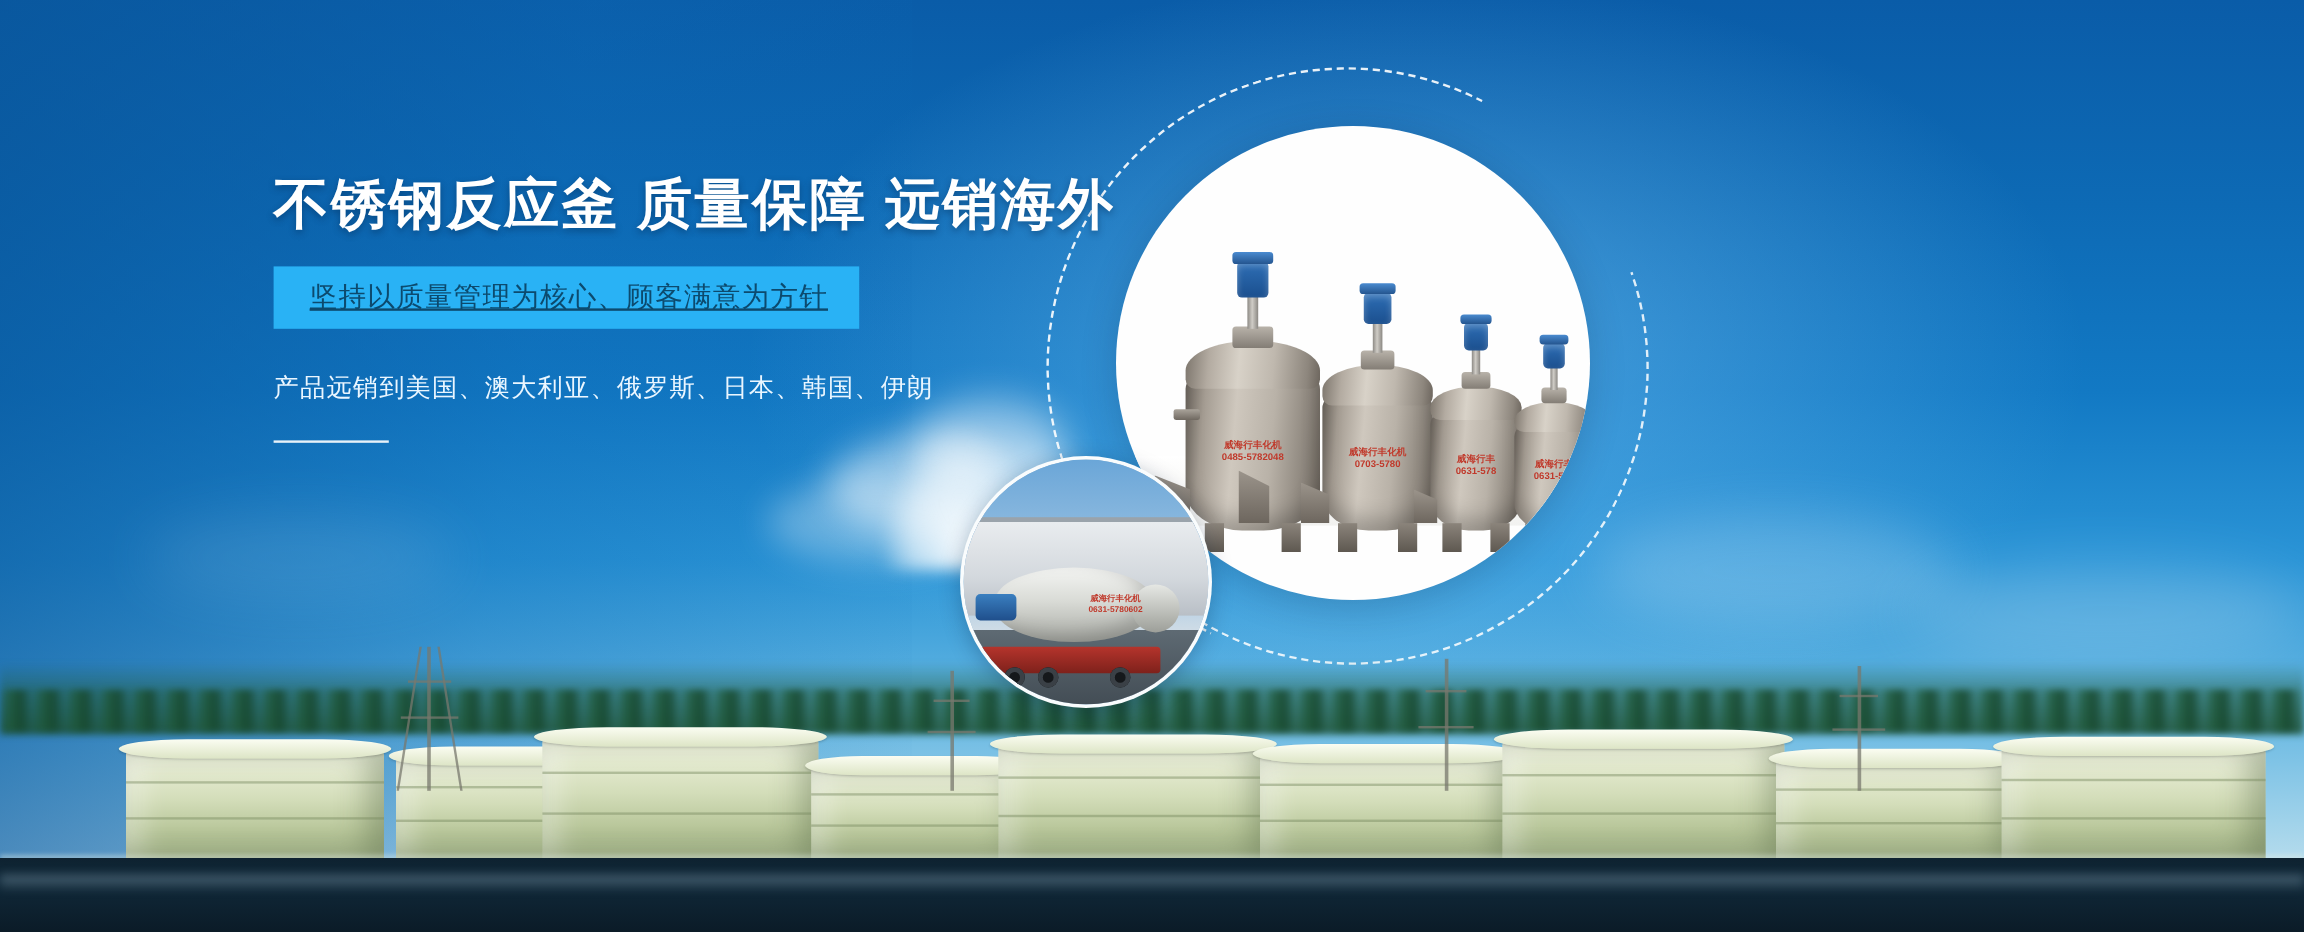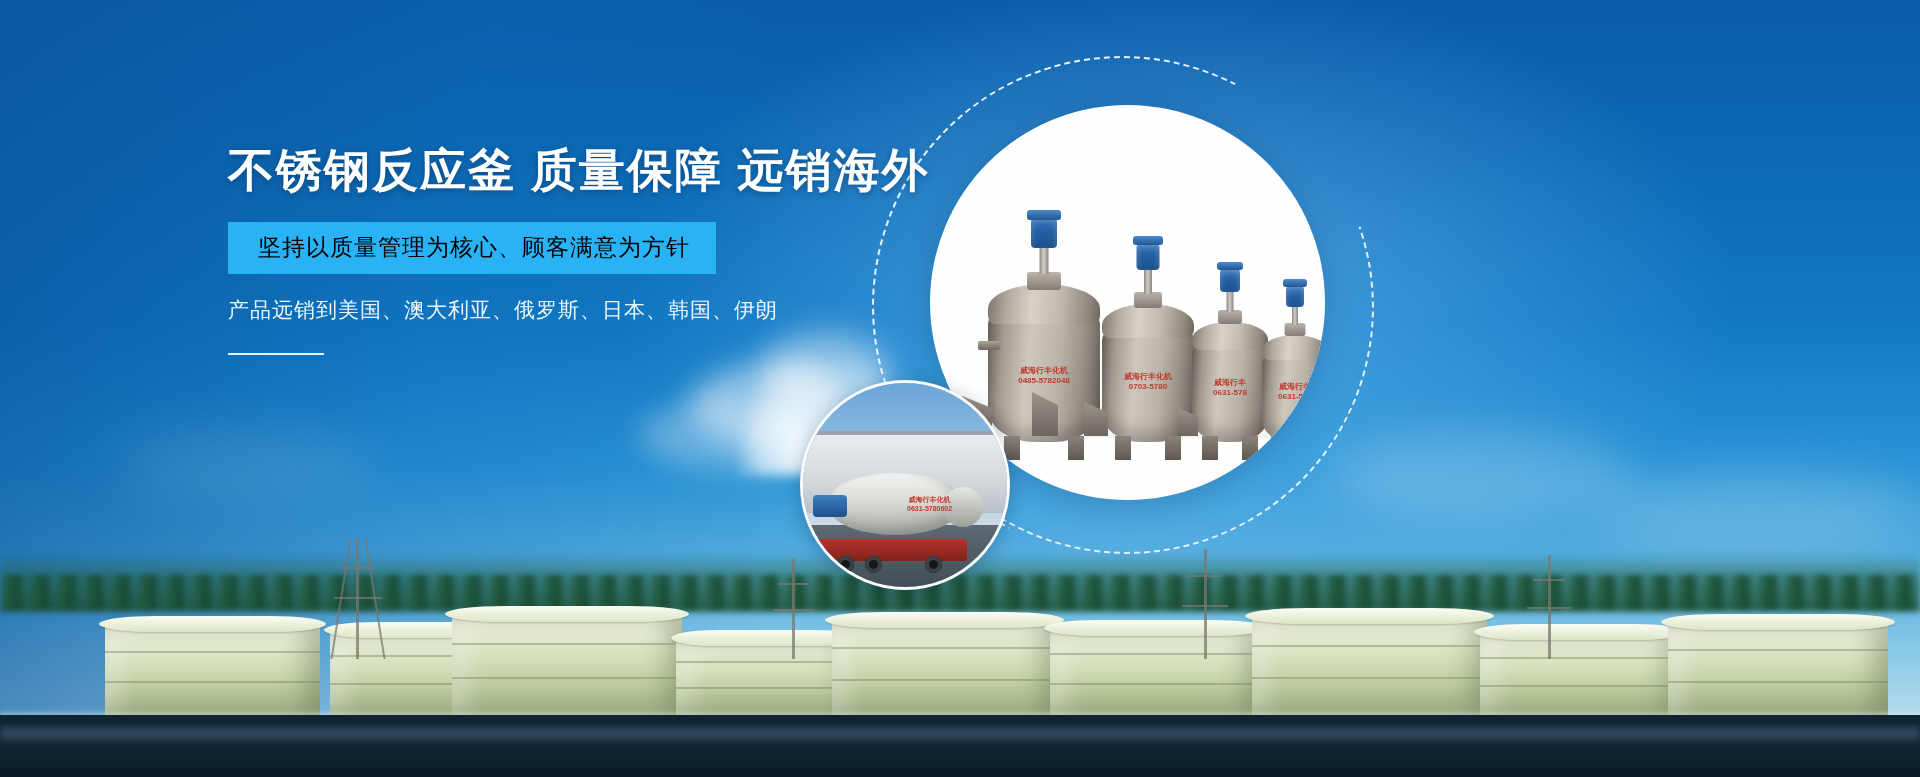--- a/index.html
+++ b/index.html
@@ -61,22 +61,22 @@
   .pylon{ position:absolute; bottom:118px; }
   .pylon i{ position:absolute; background:rgba(120,120,110,.75); display:block; }
 
   
   .copy{ position:absolute; left:228px; top:146px; width:760px; }
   .headline{ font-size:46px; font-weight:700; color:#fff; letter-spacing:2px;
     line-height:1.05; white-space:nowrap;
     text-shadow:0 2px 6px rgba(0,40,80,.45); transform:scaleX(1.0); }
   .subbar{ display:inline-block; margin-top:28px; background:#29b2f5;
     padding:10px 26px 11px 30px; }
-  .subbar span{ font-size:23px; color:#000000; letter-spacing:1px; font-weight:400; }
-  .body{ margin-top:18px; font-size:21px; color:#eaf6ff; line-height:1.75; letter-spacing:1px; }
+  .subbar span{ font-size:23px; color:#0c4a6e; letter-spacing:1px; font-weight:400;text-decoration:underline; }
+  .body{ margin-top:32px; font-size:21px; color:#eaf6ff; line-height:1.75; letter-spacing:1px; }
   .rule{ margin-top:24px; width:96px; height:2px; background:rgba(255,255,255,.9); }
 
   
   .orbit{ position:absolute; border-radius:50%; border:2px dashed rgba(255,255,255,.85); }
   .orbit-a{ left:872px; top:56px; width:500px; height:500px; border-width:2px;
     border-color:rgba(255,255,255,.9) rgba(255,255,255,0) rgba(255,255,255,0) rgba(255,255,255,.9);
     transform:rotate(-18deg); }
   .orbit-b{ left:880px; top:60px; width:494px; height:494px;
     border-color:rgba(255,255,255,0) rgba(255,255,255,.85) rgba(255,255,255,.85) rgba(255,255,255,0);
     transform:rotate(26deg); }

